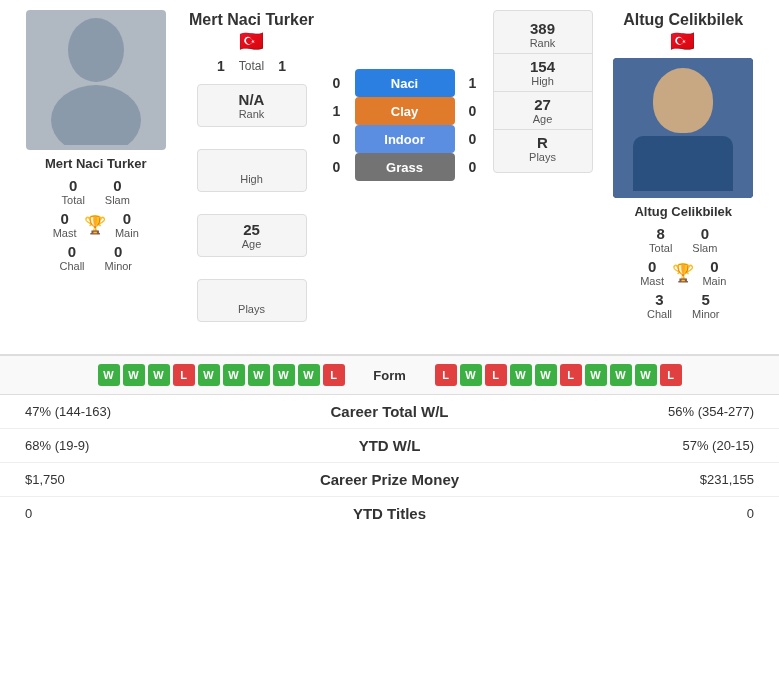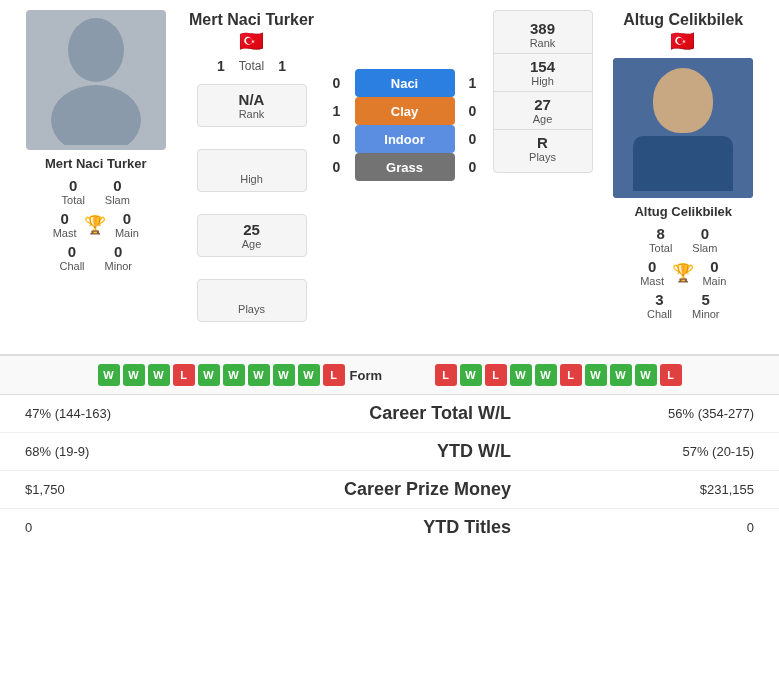--- a/index.html
+++ b/index.html
@@ -216,21 +216,21 @@
       padding: 8px 15px;
       display: flex;
       align-items: center;
       gap: 5px;
     }
 
     .form-label {
       font-weight: bold;
       font-size: 13px;
       min-width: 80px;
-      text-align: left;
+      text-align: center;
     }
 
     .form-badges-left {
       display: flex;
       gap: 3px;
       flex: 1;
       justify-content: flex-end;
     }
 
     .form-badges-right {
@@ -272,23 +272,23 @@
     }
 
     .stats-left-val {
       flex: 1;
       text-align: left;
       font-size: 13px;
     }
 
     .stats-center-label {
       flex: 1;
-      text-align: right;
-      font-weight: bold;
-      font-size: 18px;
+      text-align: center;
+      font-weight: bold;
+      font-size: 15px;
     }
 
     .stats-right-val {
       flex: 1;
       text-align: right;
       font-size: 13px;
     }
 
     .main-content {
       display: flex;

